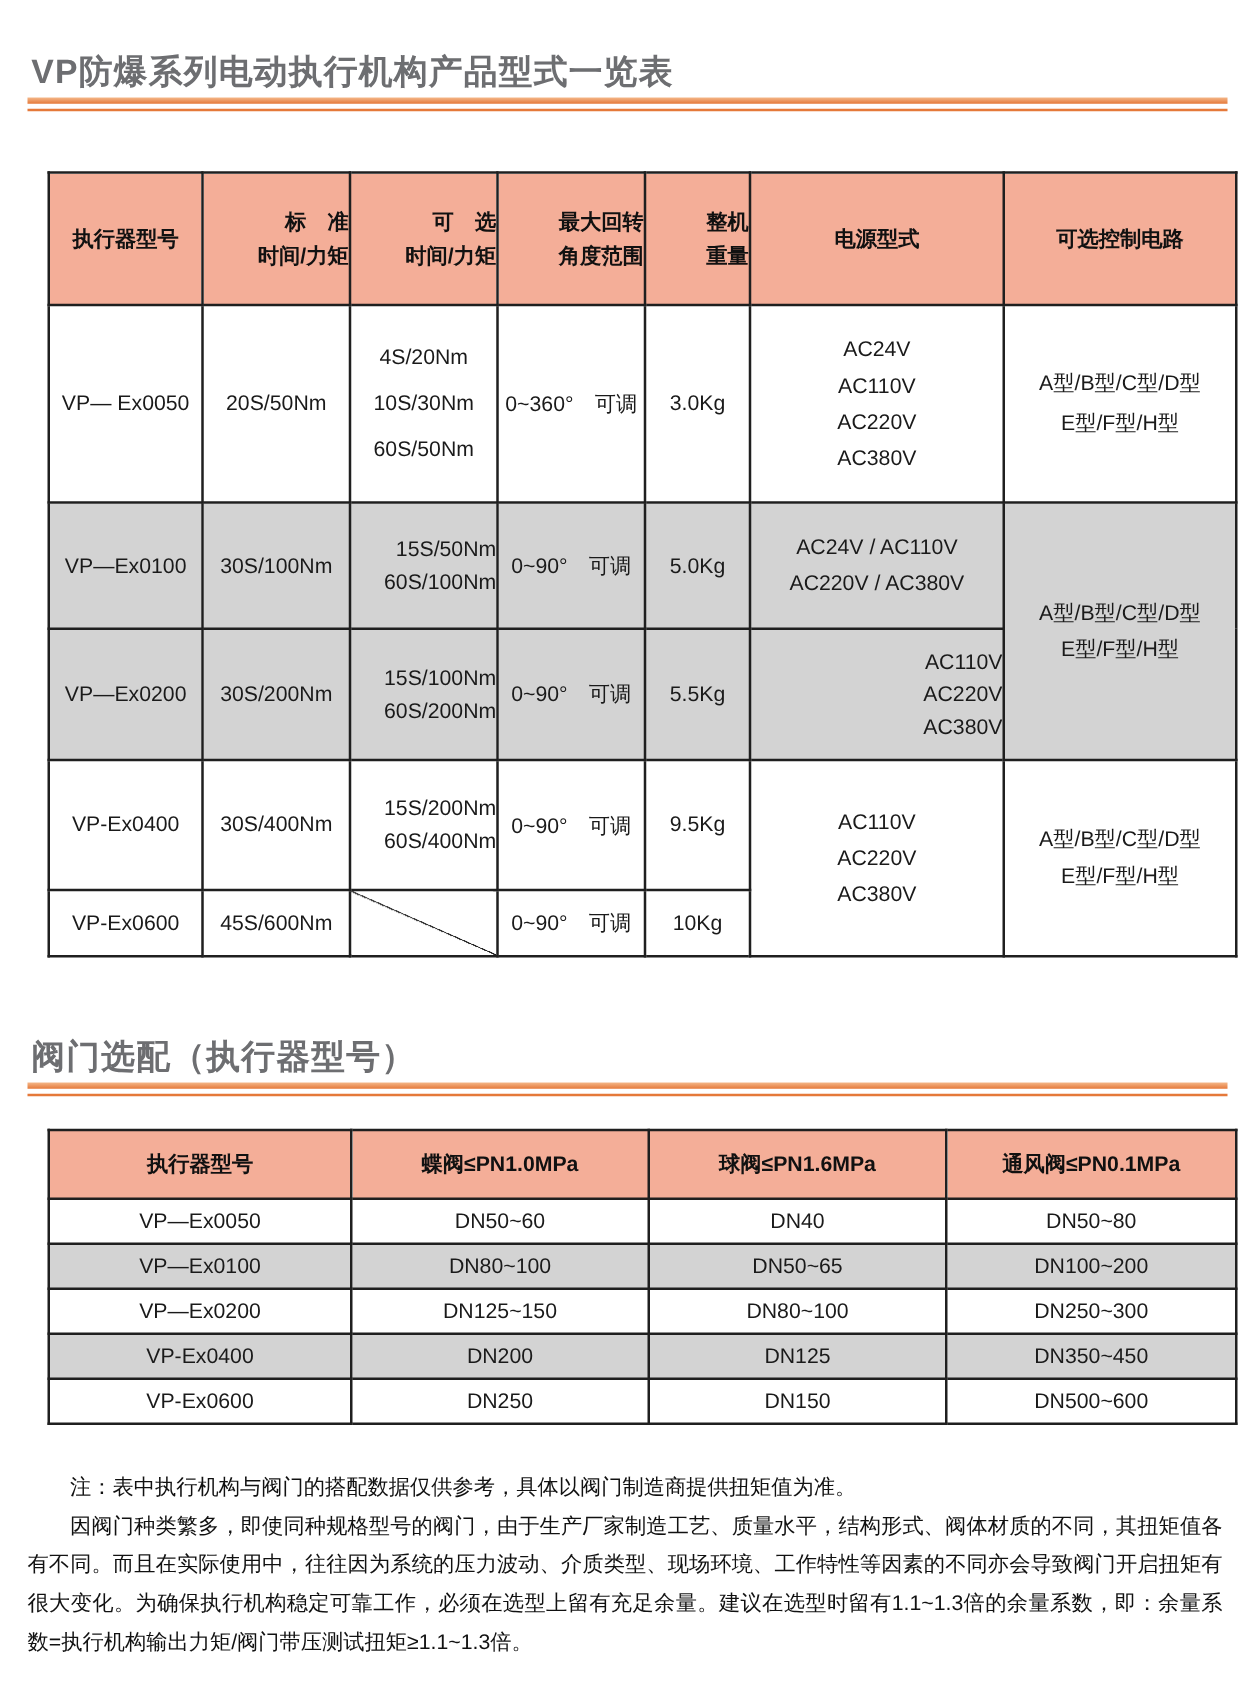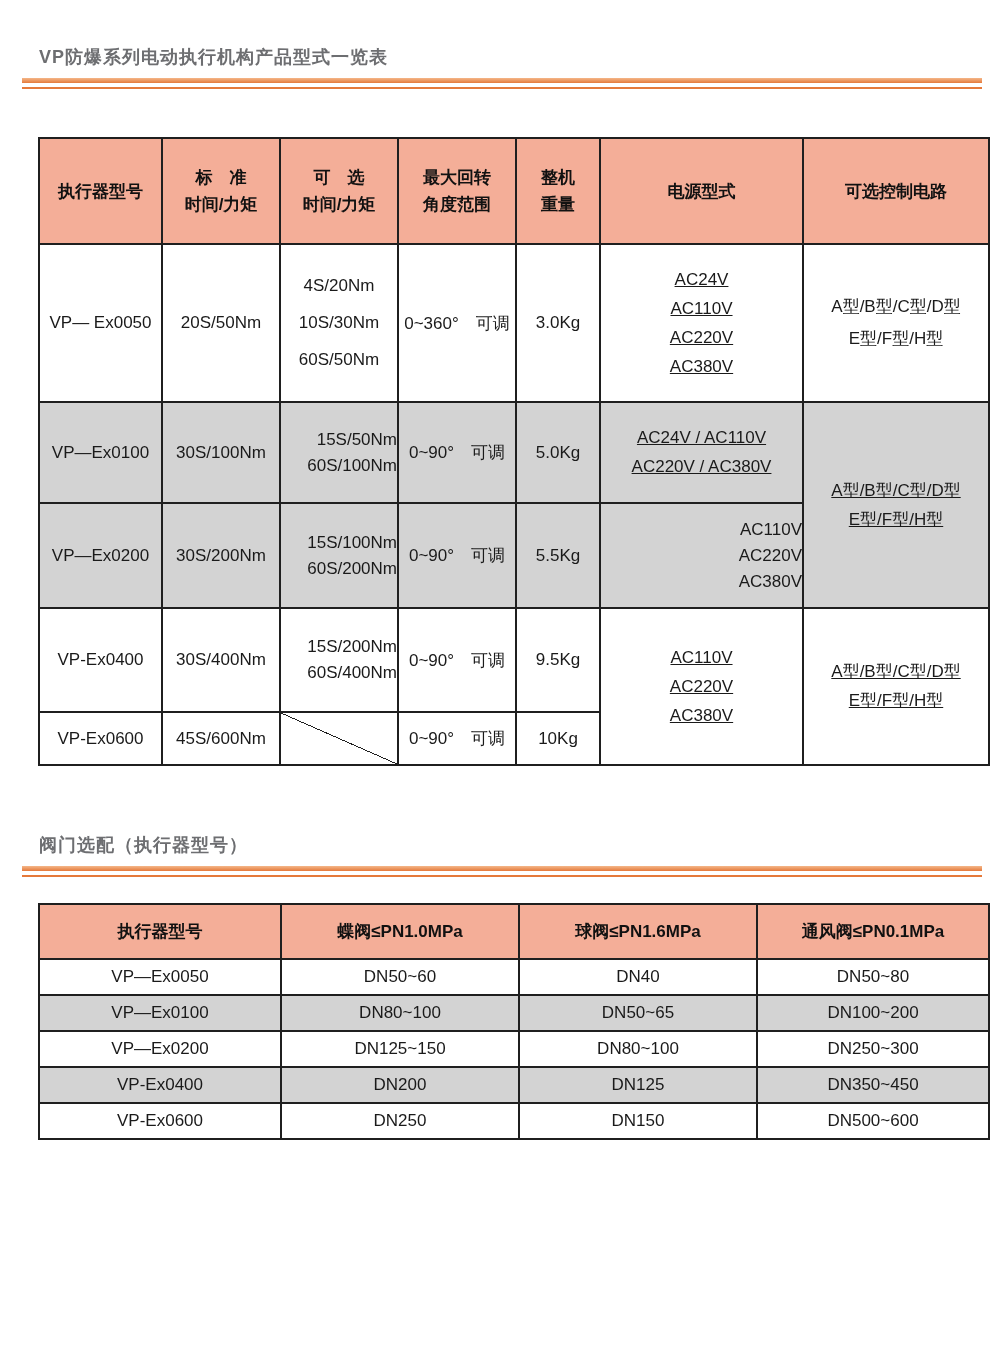--- a/index.html
+++ b/index.html
@@ -5,49 +5,49 @@
   html,body{margin:0;padding:0;}
   body{
     width:1000px;height:1345px;background:#ffffff;overflow:hidden;
     font-family:"Liberation Sans","DejaVu Sans",sans-serif;
     color:#1a1a1a;
   }
   .page{position:relative;width:1000px;height:1345px;background:#fff;}
 
   
   .sec-title{
-    margin:40px 0 0 39px;
-    font-size:18px;line-height:34px;font-weight:bold;color:#6d6e71;
+    margin:40px 0 0 25px;
+    font-size:27px;line-height:34px;font-weight:bold;color:#6d6e71;
     letter-spacing:1px;
   }
   .sec-title.second{margin-top:62px;}
 
   
   .rule{margin:4px 18px 0 22px;}
   .rule .thick{height:5px;background:linear-gradient(#f4b789,#e5793a);}
   .rule .thin{height:2px;background:#e5793a;margin-top:4px;}
 
   
   table{border-collapse:collapse;table-layout:fixed;margin-left:38px;width:950px;}
   th,td{border:2px solid #1f1f1f;text-align:center;vertical-align:middle;
         padding:0;font-size:17px;overflow:hidden;}
   th{background:#f4ae98;font-weight:bold;color:#111;}
-  .thl{line-height:20px;margin:7px 0;}
+  .thl{line-height:20px;margin:7px 0;text-align:right;}
 
   
   .t1{margin-top:48px;}
   .t1 thead tr{height:106px;}
   .t1 .r1{height:158px;}
   .t1 .r2{height:101px;}
   .t1 .r3{height:105px;}
   .t1 .r4{height:104px;}
   .t1 .r5{height:53px;}
   tr.gray td{background:#d3d3d3;}
   .gap-lg > div{margin:17px 0;line-height:20px;text-align:center;}
-  .gap-md > div{margin:9px 0;line-height:20px;text-decoration:underline;}
+  .gap-md > div{margin:9px 0;line-height:20px;}
   .gap-ct > div{margin:12px 0;line-height:20px;}
   .gap-sm > div{margin:6px 0;line-height:20px;text-align:right;}
   td.na{
     background-image:linear-gradient(to top right,
       transparent 49.5%, #1f1f1f 49.5%, #1f1f1f 50.5%, transparent 50.5%);
   }
 
   
   .t2{margin-top:26px;}
   .t2 thead tr{height:55px;}
@@ -234,15 +234,17 @@
       <tr>
         <td>VP-Ex0600</td>
         <td>DN250</td>
         <td>DN150</td>
         <td>DN500~600</td>
       </tr>
     </tbody>
   </table>
 
   <div class="notes">
+    <p>注：表中执行机构与阀门的搭配数据仅供参考，具体以阀门制造商提供扭矩值为准。</p>
+    <p>因阀门种类繁多，即使同种规格型号的阀门，由于生产厂家制造工艺、质量水平，结构形式、阀体材质的不同，其扭矩值各有不同。而且在实际使用中，往往因为系统的压力波动、介质类型、现场环境、工作特性等因素的不同亦会导致阀门开启扭矩有很大变化。为确保执行机构稳定可靠工作，必须在选型上留有充足余量。建议在选型时留有1.1~1.3倍的余量系数，即：余量系数=执行机构输出力矩/阀门带压测试扭矩≥1.1~1.3倍。</p>
   </div>
 
 </div>
 
 </body></html>

